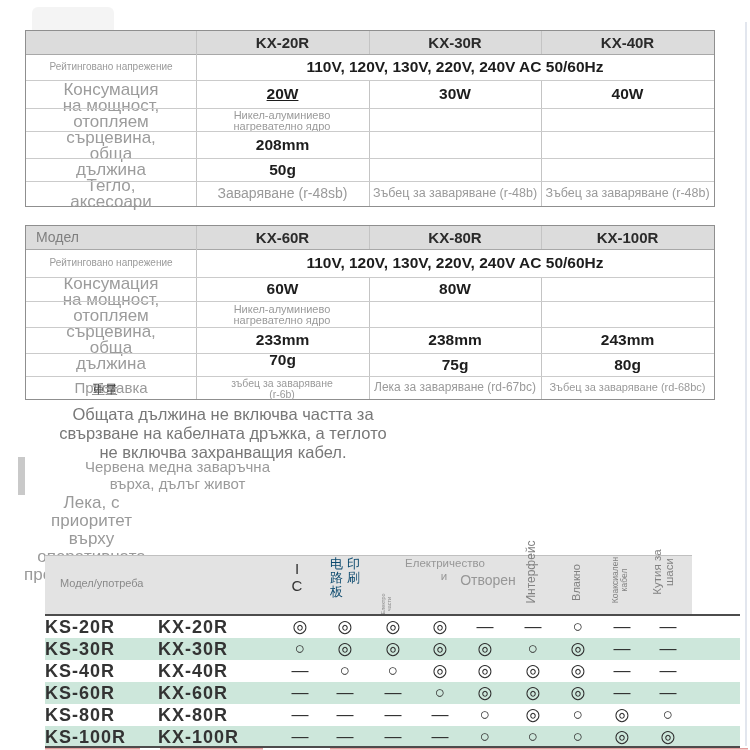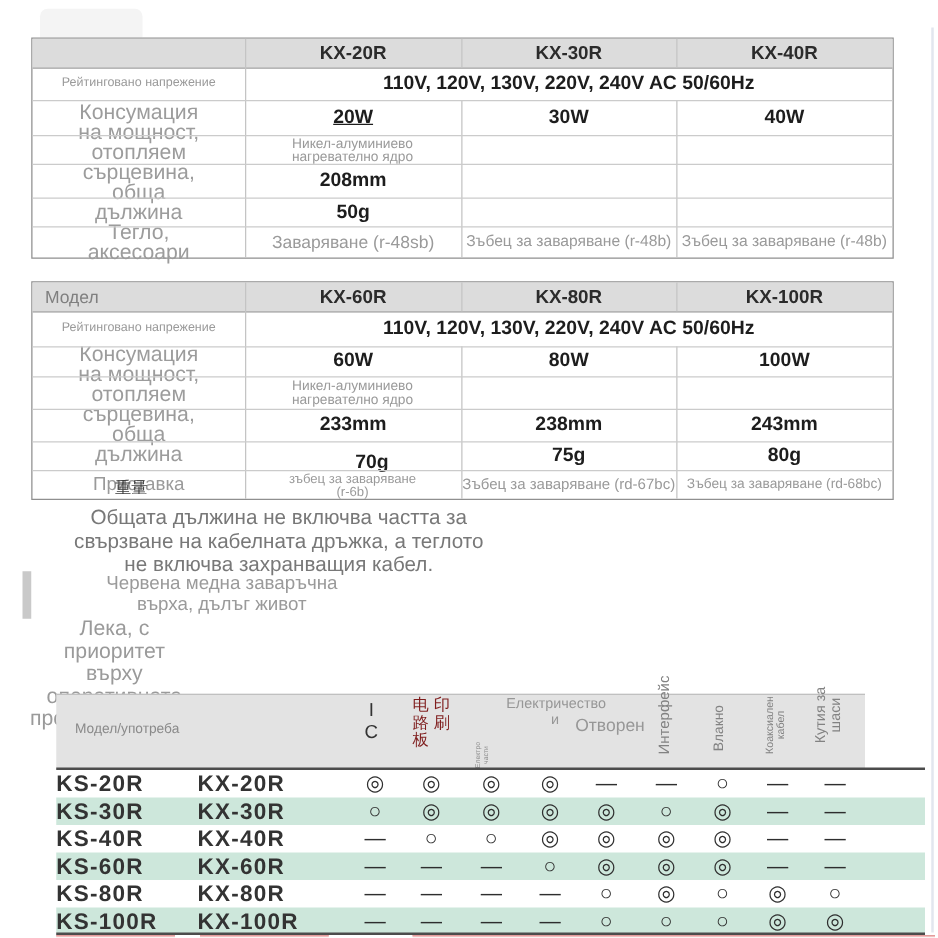--- a/index.html
+++ b/index.html
@@ -27,21 +27,21 @@
 
   
   .band{position:absolute;left:45px;top:555px;width:647px;height:60px;background:#e3e3e3;border-top:1px solid #c0c0c0;}
   .u-row{position:absolute;left:45px;width:695px;height:22px;}
   .u-row.stripe{background:#cde7db;}
   .model{position:absolute;top:0;height:22px;line-height:22px;font-weight:bold;font-size:18px;
          letter-spacing:1px;color:#333;}
   .mark{position:absolute;top:0;width:34px;height:22px;line-height:21px;text-align:center;
         font-size:17px;color:#2e2e2e;}
   .rot{position:absolute;transform:rotate(-90deg);transform-origin:center;text-align:center;color:#828282;}
-  .vstack{position:absolute;word-break:break-all;text-align:center;color:#7f1d1d;}
+  .vstack{position:absolute;word-break:break-all;text-align:center;color:#0c4a6e;}
   .darkline{position:absolute;left:45px;width:695px;height:2px;background:#4c4c4c;}
   .pink{position:absolute;height:3px;background:#f4caca;border-top:1px solid #e49c9c;}
 </style>
 </head>
 <body>
 
 <div id="page">
 
   <div class="abs" style="left:32px;top:7px;width:82px;height:28px;background:#f4f4f4;border-radius:6px;"></div>
 
@@ -120,35 +120,34 @@
       <div>отопляем</div>
       <div>сърцевина,</div>
       <div>обща</div>
       <div>дължина</div>
     </div>
 
     <div class="abs" style="left:66px;top:127px;font-size:13px;color:#3a3a3a;z-index:4;margin-top:28px;">重量</div>
 
     <div class="val" style="left:170px;top:51px;width:173px;line-height:24px;">60W</div>
     <div class="val" style="left:343px;top:51px;width:172px;line-height:24px;">80W</div>
-    <div class="val" style="left:515px;top:51px;width:173px;line-height:24px;">100W</div>
 
     <div class="gray-sm" style="left:186px;top:78px;width:140px;font-size:11px;line-height:11px;">Никел-алуминиево нагревателно ядро</div>
 
     <div class="val" style="left:170px;top:101px;width:173px;line-height:26px;">233mm</div>
     <div class="val" style="left:343px;top:101px;width:172px;line-height:26px;">238mm</div>
     <div class="val" style="left:515px;top:101px;width:173px;line-height:26px;">243mm</div>
 
-    <div class="val" style="left:170px;top:132px;width:173px;line-height:23px;padding-left:15px;">70g</div>
+    <div class="val" style="left:170px;top:122px;width:173px;line-height:23px;">70g</div>
     <div class="val" style="left:343px;top:127px;width:172px;line-height:23px;">75g</div>
     <div class="val" style="left:515px;top:127px;width:173px;line-height:23px;">80g</div>
 
     <div class="gray-sm" style="left:0;top:150px;width:170px;line-height:23px;font-size:15px;">Приставка</div>
     <div class="gray-sm" style="left:200px;top:152px;width:112px;font-size:10.5px;line-height:10.5px;">зъбец за заваряване (r-6b)</div>
-    <div class="gray-sm" style="left:343px;top:150px;width:172px;line-height:23px;font-size:12px;">Зъбец за заваряване (rd-67bc)</div>
+    <div class="gray-sm" style="left:343px;top:150px;width:172px;line-height:23px;font-size:12px;">Лека за заваряване (rd-67bc)</div>
     <div class="gray-sm" style="left:515px;top:150px;width:173px;line-height:23px;font-size:11px;">Зъбец за заваряване (rd-68bc)</div>
   </div>
 
   <div class="abs" style="left:28px;top:405px;width:390px;">
     <div class="note-line">Общата дължина не включва частта за</div>
     <div class="note-line">свързване на кабелната дръжка, а теглото</div>
     <div class="note-line">не включва захранващия кабел.</div>
   </div>
 
   <div class="abs" style="left:18px;top:457px;width:7px;height:38px;background:#c9c9c9;"></div>

